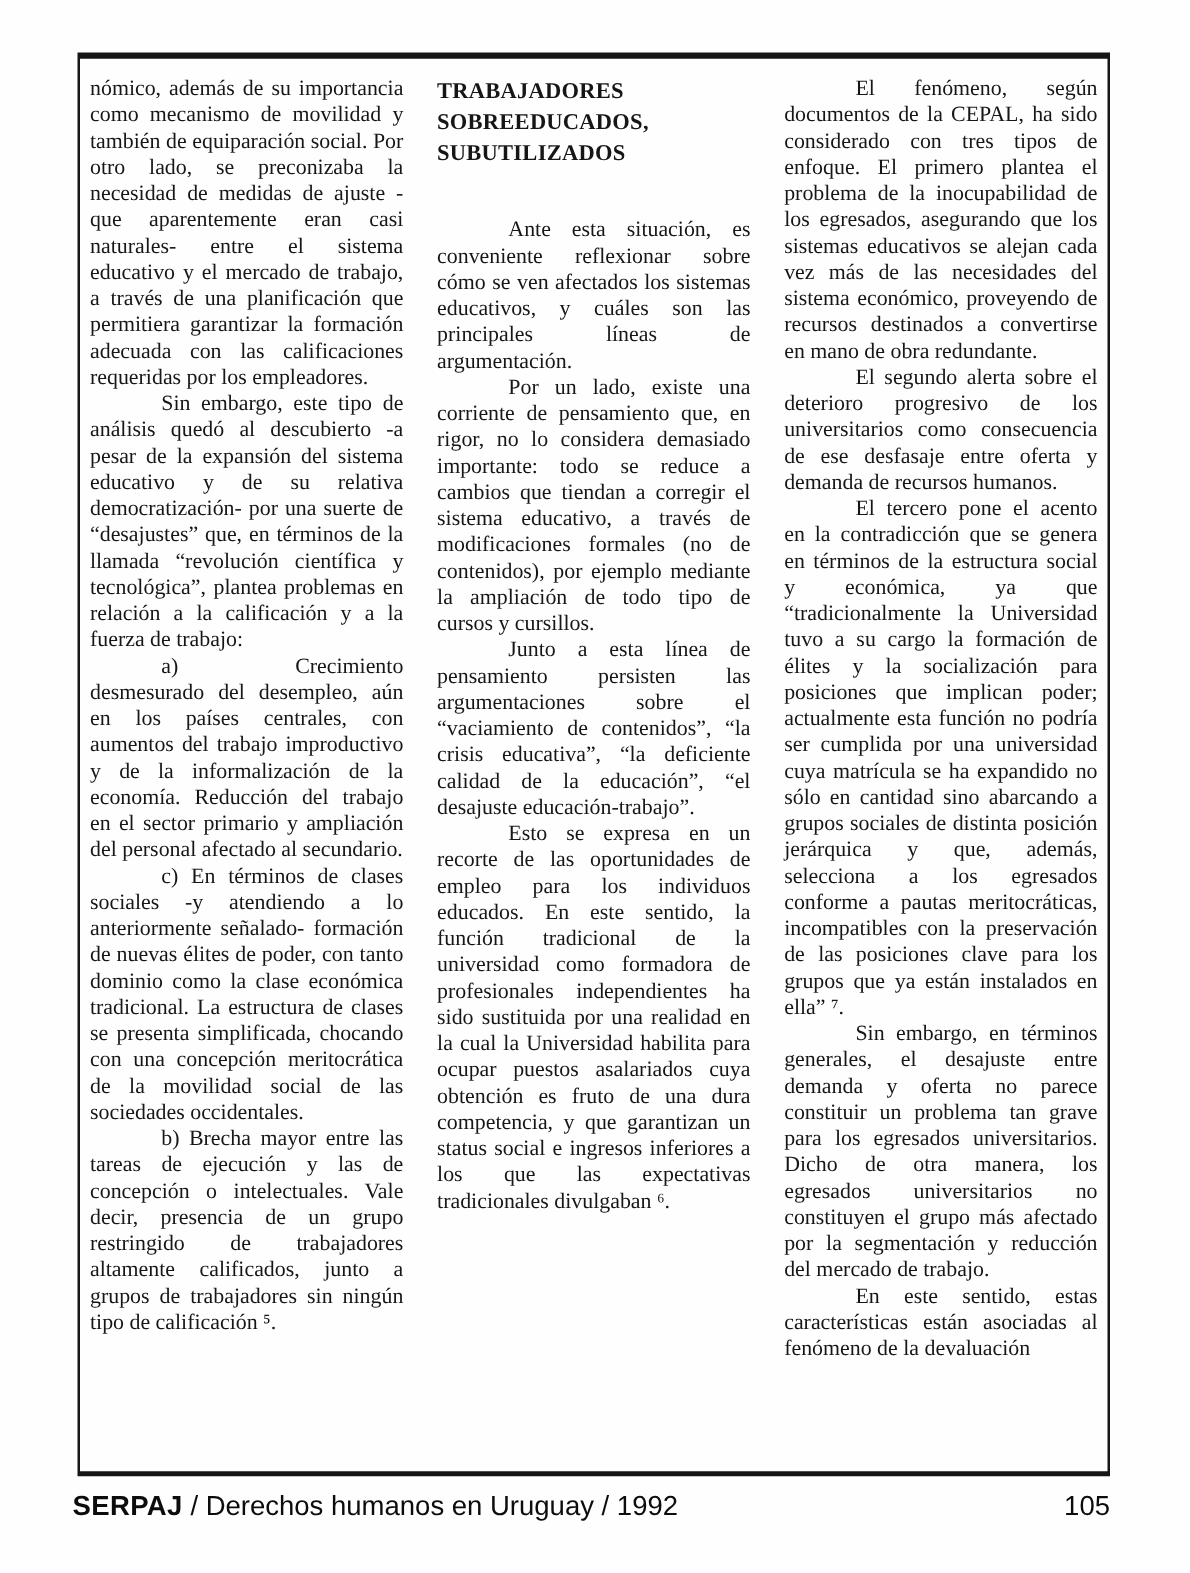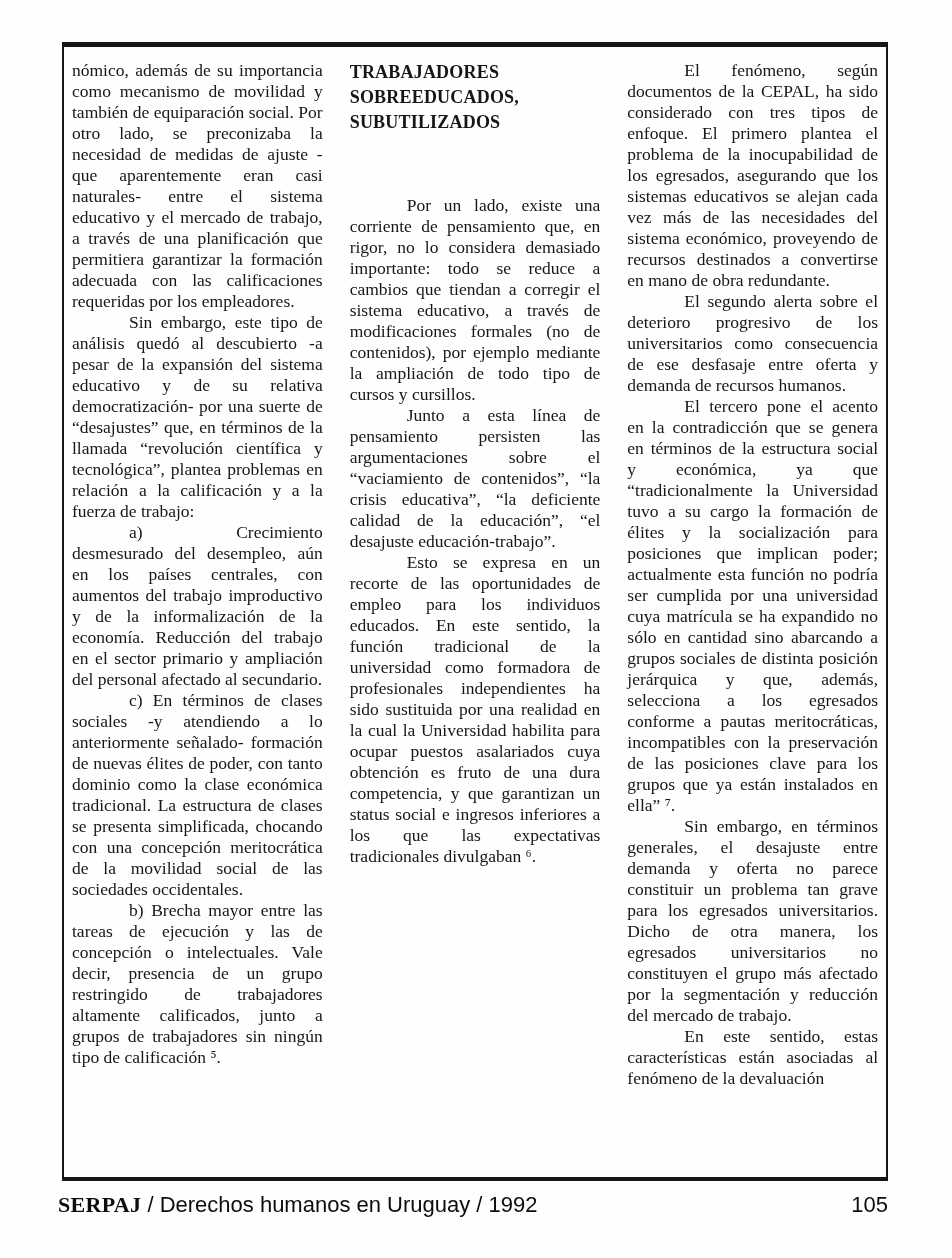--- a/index.html
+++ b/index.html
@@ -50,21 +50,21 @@
   .col p {
     margin: 0;
     text-indent: 57px;
   }
   .col p.noindent {
     text-indent: 0;
   }
   .col .gap {
   }
   .col h2.heading {
-    margin: 0 0 60px 0;
+    margin: 0 0 38px 0;
     font-size: 18px;
     line-height: 25px;
     font-weight: bold;
     text-align: left;
     white-space: pre-line;
     letter-spacing: 0.2px;
     text-indent: 0;
   }
   .footer {
     position: absolute;
@@ -74,21 +74,20 @@
     display: flex;
     justify-content: space-between;
     align-items: baseline;
     font-family: "Liberation Sans", sans-serif;
     font-size: 22px;
     color: #0c0c0c;
   }
   .footer .pub {
     font-weight: bold;
     letter-spacing: 0.3px;
-    font-family: Liberation Serif, serif;
   }
   .footer .pagenum {
     font-weight: normal;
   }
 </style>
 </head>
 <body>
 
 <div class="sheet">
   <div class="frame">
@@ -97,20 +96,21 @@
           <p class=" noindent">nómico, además de su importancia como mecanismo de movilidad y también de equiparación social. Por otro lado, se preconizaba la necesidad de medidas de ajuste -que aparentemente eran casi naturales- entre el sistema educativo y el mercado de trabajo, a través de una planificación que permitiera garantizar la formación adecuada con las calificaciones requeridas por los empleadores.</p>
           <p class="">Sin embargo, este tipo de análisis quedó al descubierto -a pesar de la expansión del sistema educativo y de su relativa democratización- por una suerte de “desajustes” que, en términos de la llamada “revolución científica y tecnológica”, plantea problemas en relación a la calificación y a la fuerza de trabajo:</p>
           <p class=" gap">a) Crecimiento desmesurado del desempleo, aún en los países centrales, con aumentos del trabajo improductivo y de la informalización de la economía. Reducción del trabajo en el sector primario y ampliación del personal afectado al secundario.</p>
           <p class="">c) En términos de clases sociales -y atendiendo a lo anteriormente señalado- formación de nuevas élites de poder, con tanto dominio como la clase económica tradicional. La estructura de clases se presenta simplificada, chocando con una concepción meritocrática de la movilidad social de las sociedades occidentales.</p>
           <p class="">b) Brecha mayor entre las tareas de ejecución y las de concepción o intelectuales. Vale decir, presencia de un grupo restringido de trabajadores altamente calificados, junto a grupos de trabajadores sin ningún tipo de calificación ⁵.</p>
         </div>
       <div class="col">
           <h2 class="heading">TRABAJADORES
 SOBREEDUCADOS,
 SUBUTILIZADOS</h2>
+          <p class="">Ante esta situación, es conveniente reflexionar sobre cómo se ven afectados los sistemas educativos, y cuáles son las principales líneas de argumentación.</p>
           <p class="">Por un lado, existe una corriente de pensamiento que, en rigor, no lo considera demasiado importante: todo se reduce a cambios que tiendan a corregir el sistema educativo, a través de modificaciones formales (no de contenidos), por ejemplo mediante la ampliación de todo tipo de cursos y cursillos.</p>
           <p class=" gap">Junto a esta línea de pensamiento persisten las argumentaciones sobre el “vaciamiento de contenidos”, “la crisis educativa”, “la deficiente calidad de la educación”, “el desajuste educación-trabajo”.</p>
           <p class="">Esto se expresa en un recorte de las oportunidades de empleo para los individuos educados. En este sentido, la función tradicional de la universidad como formadora de profesionales independientes ha sido sustituida por una realidad en la cual la Universidad habilita para ocupar puestos asalariados cuya obtención es fruto de una dura competencia, y que garantizan un status social e ingresos inferiores a los que las expectativas tradicionales divulgaban ⁶.</p>
         </div>
       <div class="col">
           <p class="">El fenómeno, según documentos de la CEPAL, ha sido considerado con tres tipos de enfoque. El primero plantea el problema de la inocupabilidad de los egresados, asegurando que los sistemas educativos se alejan cada vez más de las necesidades del sistema económico, proveyendo de recursos destinados a convertirse en mano de obra redundante.</p>
           <p class="">El segundo alerta sobre el deterioro progresivo de los universitarios como consecuencia de ese desfasaje entre oferta y demanda de recursos humanos.</p>
           <p class="">El tercero pone el acento en la contradicción que se genera en términos de la estructura social y económica, ya que “tradicionalmente la Universidad tuvo a su cargo la formación de élites y la socialización para posiciones que implican poder; actualmente esta función no podría ser cumplida por una universidad cuya matrícula se ha expandido no sólo en cantidad sino abarcando a grupos sociales de distinta posición jerárquica y que, además, selecciona a los egresados conforme a pautas meritocráticas, incompatibles con la preservación de las posiciones clave para los grupos que ya están instalados en ella” ⁷.</p>
           <p class=" gap">Sin embargo, en términos generales, el desajuste entre demanda y oferta no parece constituir un problema tan grave para los egresados universitarios. Dicho de otra manera, los egresados universitarios no constituyen el grupo más afectado por la segmentación y reducción del mercado de trabajo.</p>
           <p class="">En este sentido, estas características están asociadas al fenómeno de la devaluación</p>

